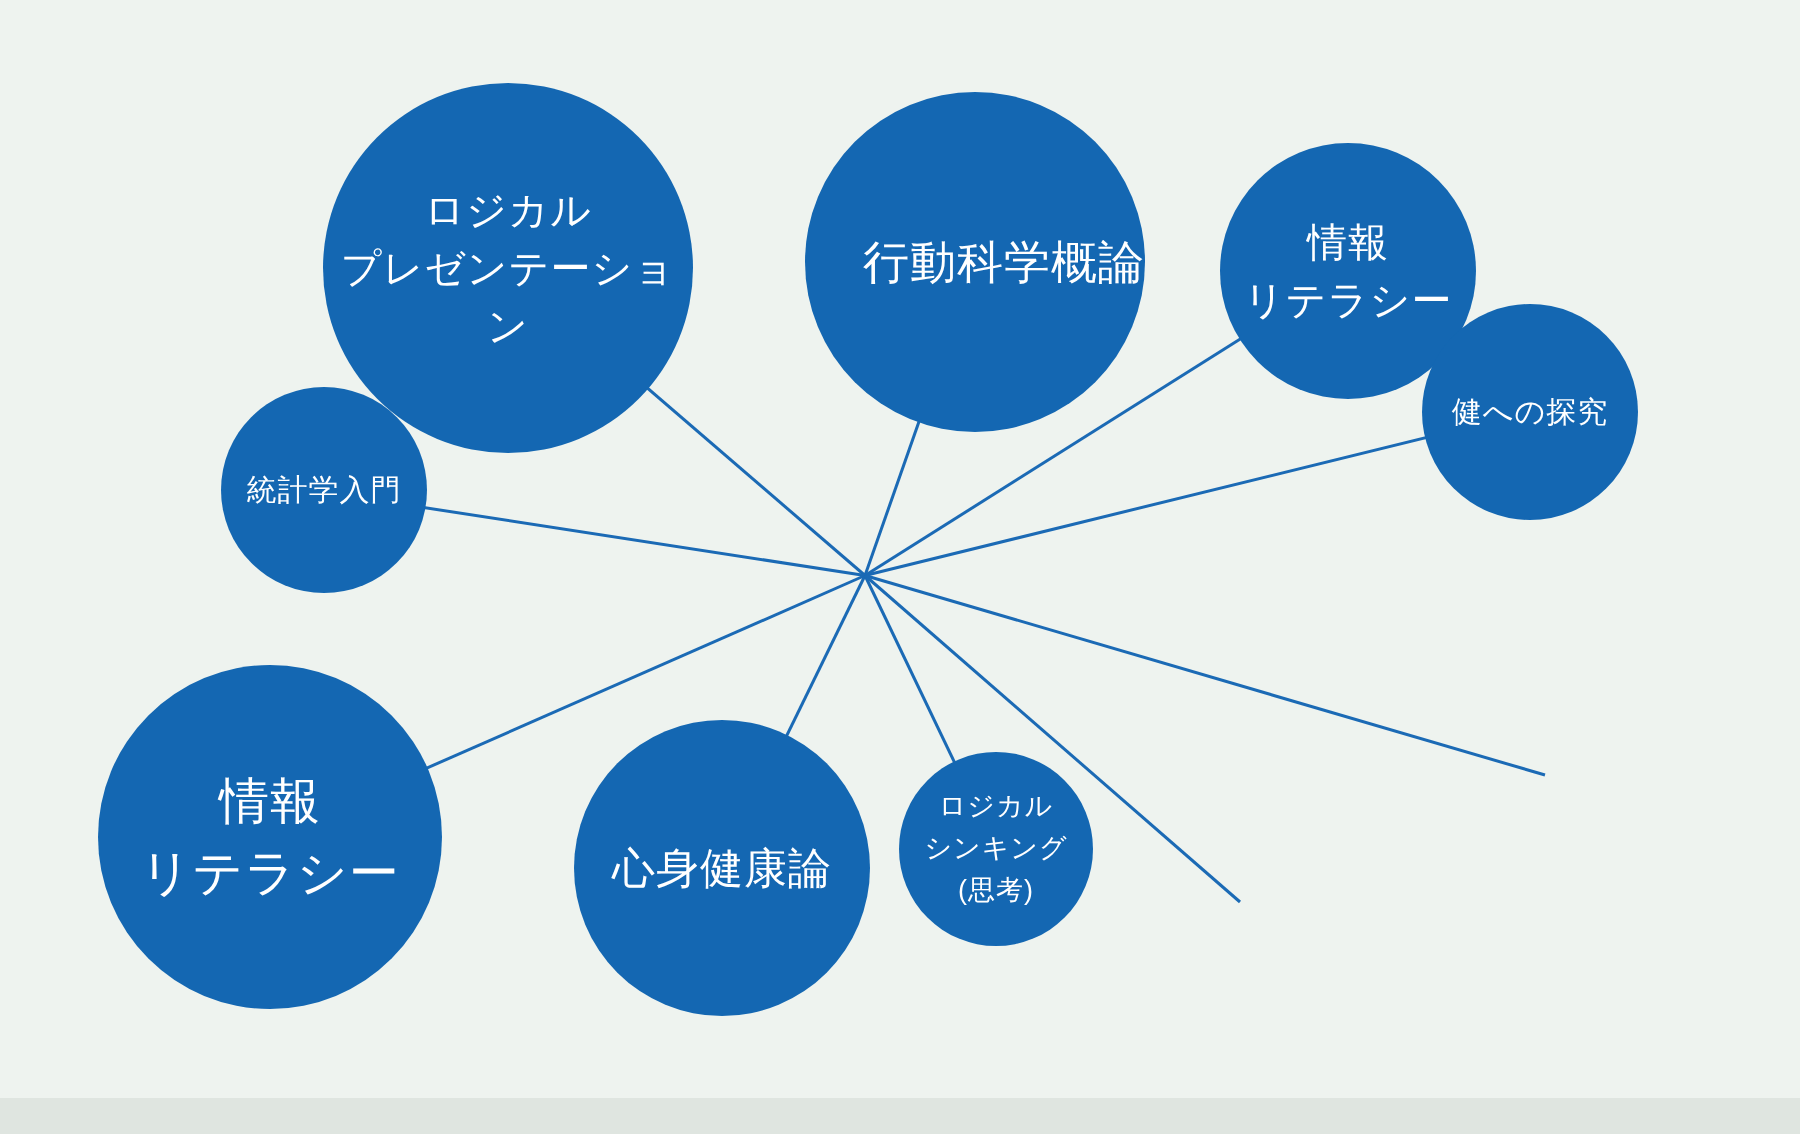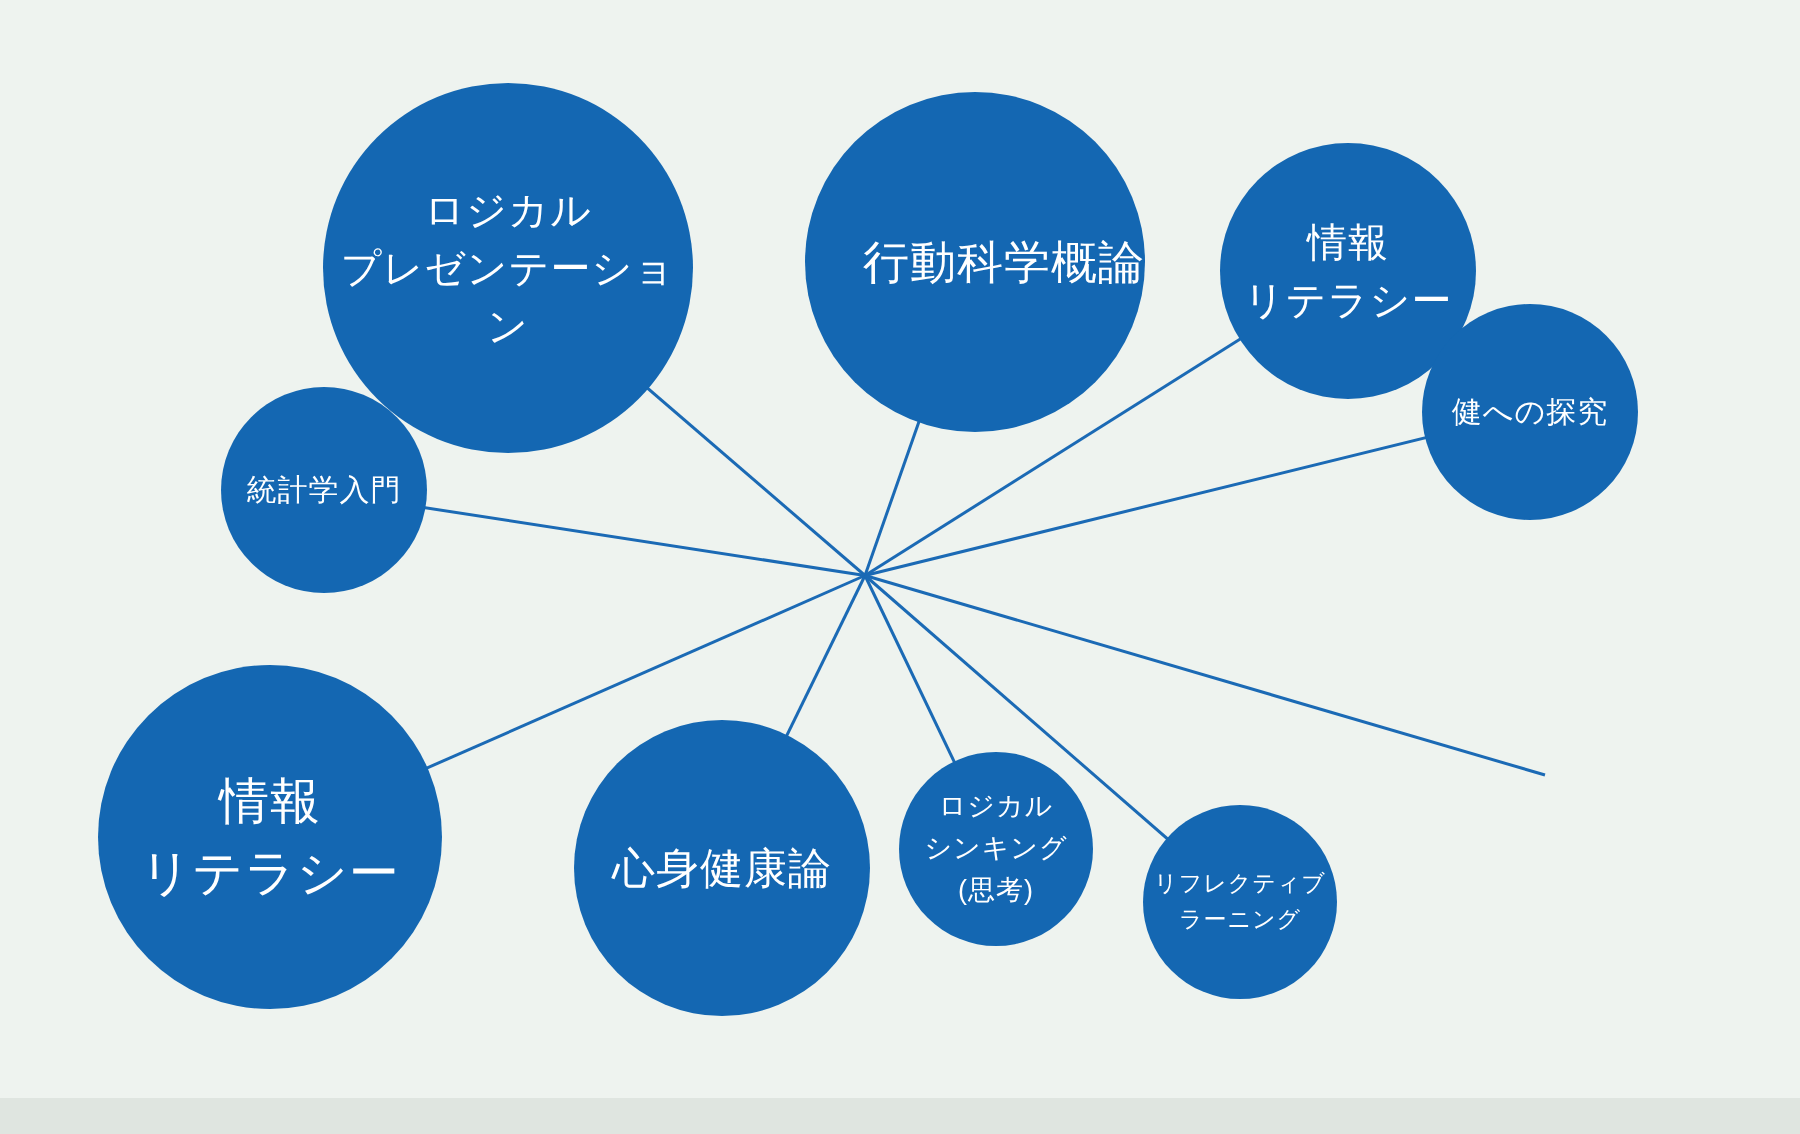--- a/index.html
+++ b/index.html
@@ -132,19 +132,15 @@
 リテラシー</span>
   </div>
   <div class="node" id="node-6">
     <span class="label">心身健康論</span>
   </div>
   <div class="node" id="node-7">
     <span class="label">ロジカル
 シンキング
 (思考)</span>
   </div>
-  <div class="node" id="node-8">
-    <span class="label">リフレクティブ
-ラーニング</span>
-  </div>
 
 
 </div>
 
 </body></html>

